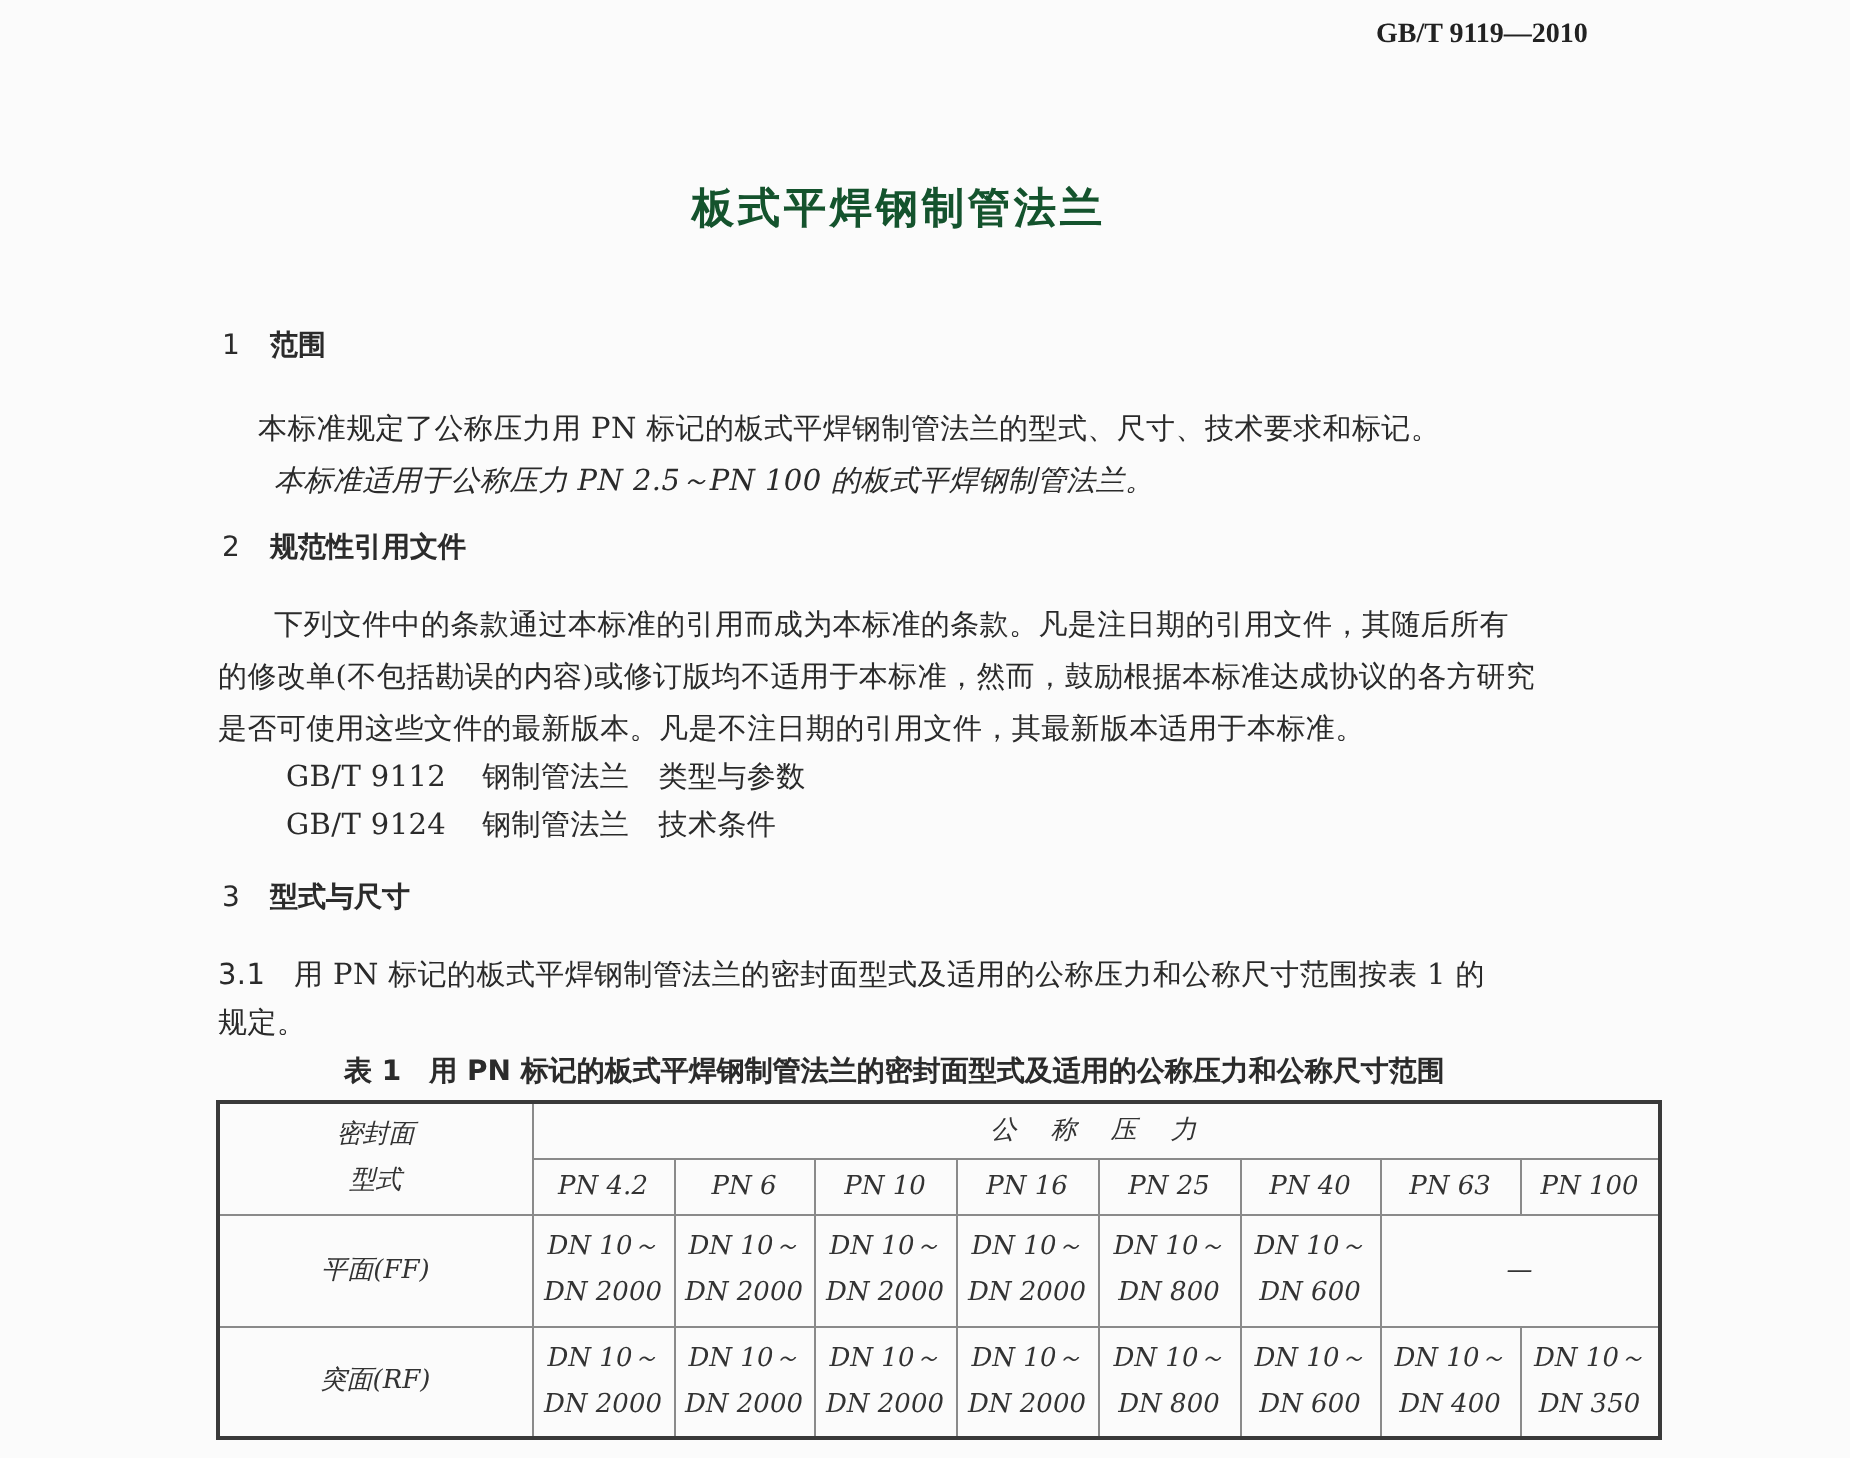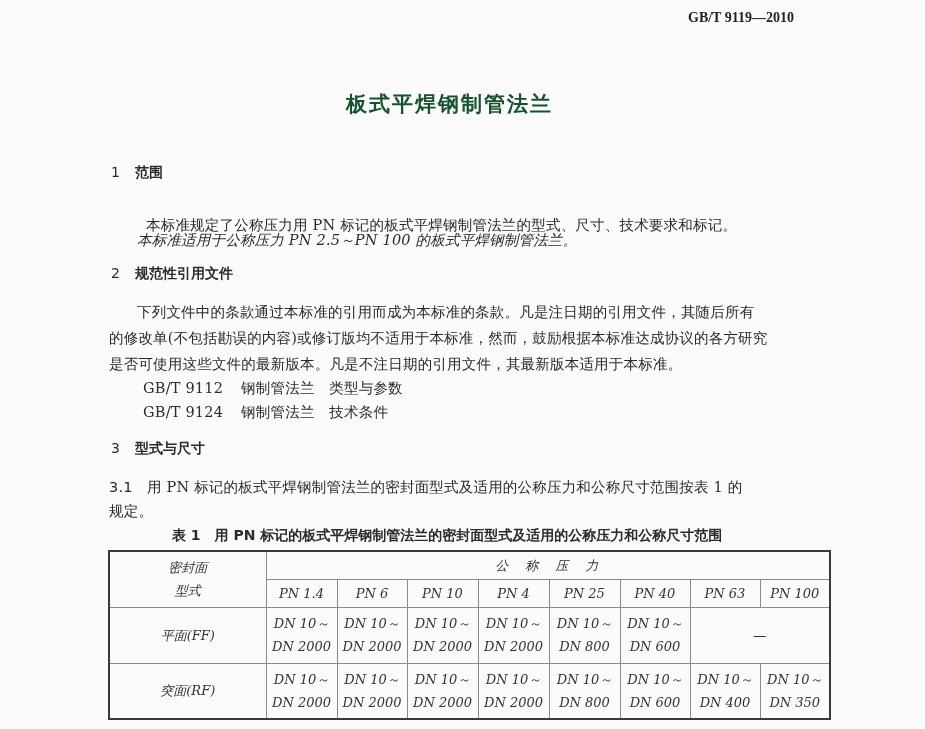--- a/index.html
+++ b/index.html
@@ -44,21 +44,21 @@
 </head>
 <body>
 
 <div class="abs std-no">GB/T 9119—2010</div>
 
 <div class="abs title">板式平焊钢制管法兰</div>
 
 <div class="abs h" style="left:111px; top:164px;">
   <span class="num">1</span><span>范围</span>
 </div>
-<div class="abs p" style="left:146px; top:205px;margin-top:11px;">本标准规定了公称压力用 PN 标记的板式平焊钢制管法兰的型式、尺寸、技术要求和标记。</div>
+<div class="abs p" style="left:129px; top:205px;">本标准规定了公称压力用 PN 标记的板式平焊钢制管法兰的型式、尺寸、技术要求和标记。</div>
 <div class="abs p" style="left:137px; top:231px;font-style:italic;">本标准适用于公称压力 PN 2.5～PN 100 的板式平焊钢制管法兰。</div>
 
 <div class="abs h" style="left:111px; top:265px;">
   <span class="num">2</span><span>规范性引用文件</span>
 </div>
 <div class="abs p" style="left:137px; top:303px;">下列文件中的条款通过本标准的引用而成为本标准的条款。凡是注日期的引用文件，其随后所有</div>
 <div class="abs p" style="left:109px; top:329px;">的修改单(不包括勘误的内容)或修订版均不适用于本标准，然而，鼓励根据本标准达成协议的各方研究</div>
 <div class="abs p" style="left:109px; top:355px;">是否可使用这些文件的最新版本。凡是不注日期的引用文件，其最新版本适用于本标准。</div>
 
 <div class="abs p" style="left:143px; top:379px;">
@@ -92,24 +92,24 @@
   </colgroup>
   <tbody>
       <tr style="height:28px;">
     <td rowspan="2">
       <span class="ln">密封面</span>
       <span class="ln">型式</span>
     </td>
     <td colspan="8" style="letter-spacing:2px;margin-left:35px;">公　称　压　力</td>
   </tr>
   <tr style="height:28px;">
-    <td>PN 1.4</td>
+    <td>PN 4.2</td>
     <td>PN 6</td>
     <td>PN 10</td>
-    <td>PN 4</td>
+    <td>PN 16</td>
     <td>PN 25</td>
     <td>PN 40</td>
     <td>PN 63</td>
     <td>PN 100</td>
   </tr>
   <tr style="height:56px;padding-left:44px;">
     <td>平面(FF)</td>
     <td>
           <span class="ln">DN 10～</span>
           <span class="ln">DN 2000</span>

